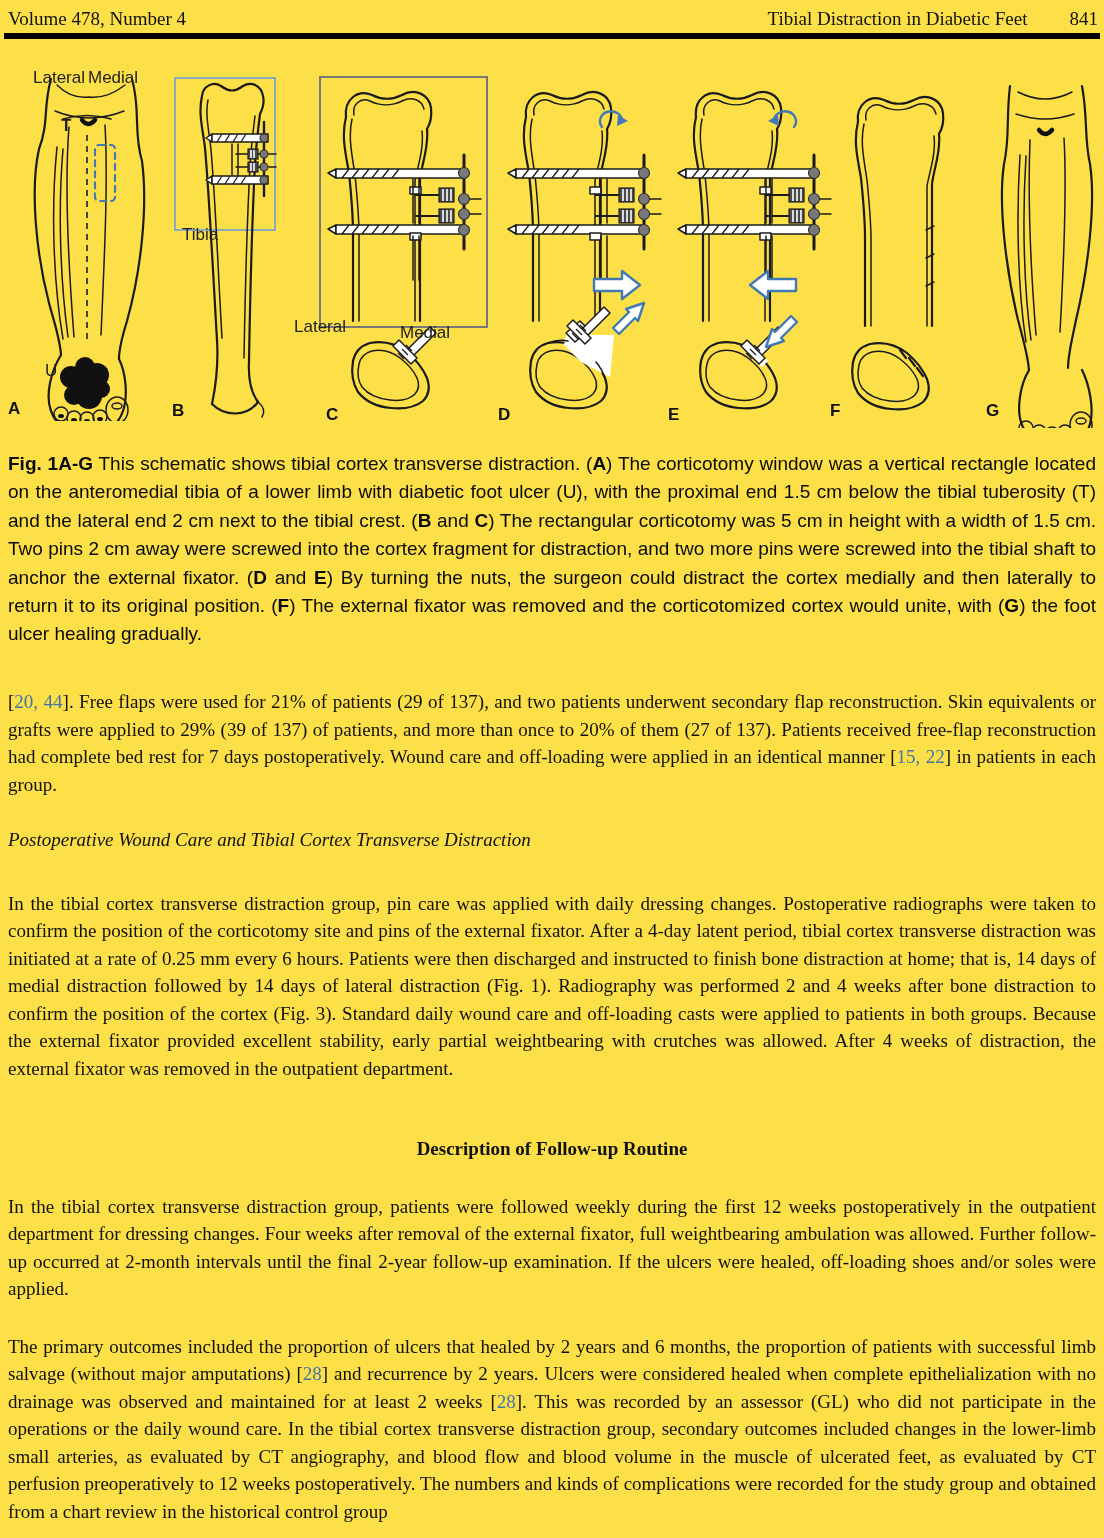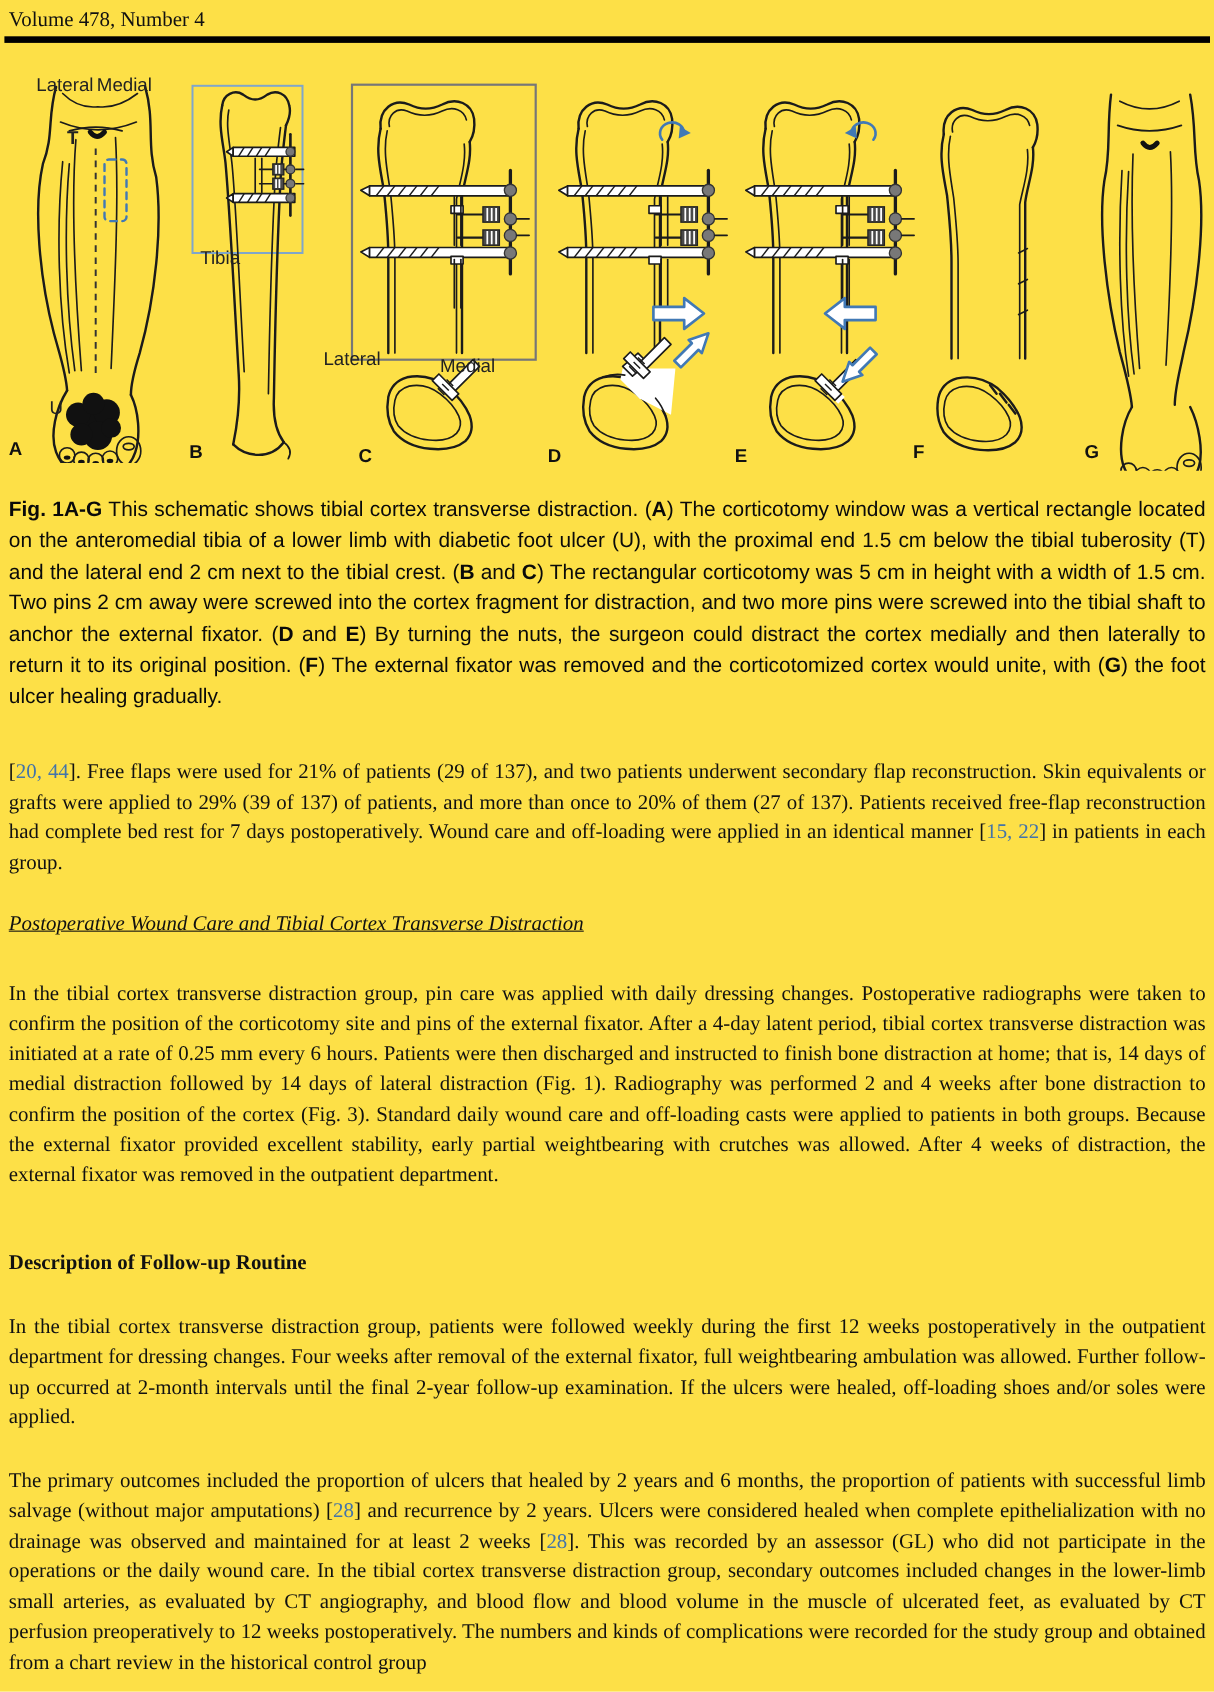--- a/index.html
+++ b/index.html
@@ -19,23 +19,23 @@
   .panel-letter{position:absolute;font-family:"Liberation Sans",sans-serif;font-weight:700;
                 font-size:17px;color:#111;}
   
   .caption{position:absolute;top:450px;left:8px;width:1088px;
            font-family:"Liberation Sans",sans-serif;font-size:19px;line-height:28.4px;
            text-align:justify;color:#0a0a0a;}
   
   .cols{position:absolute;top:688px;left:8px;right:8px;display:flex;gap:47px;flex-direction:column;}
   .col{flex:1;min-width:0;font-size:19px;line-height:27.5px;text-align:justify;}
   .para{margin:0;}
-  .sec-h{font-weight:700;margin:18px 0 0 0;text-align:left;}
+  .sec-h{font-weight:700;margin:18px 0 0 0;text-align:center;}
   .sec-h.first{margin-top:6px;}
-  .sub-h{font-style:italic;margin:28px 0 0 0;text-align:left;text-decoration:underline;}
+  .sub-h{font-style:italic;margin:28px 0 0 0;text-align:left;}
   .para.after-h{margin-top:30px;}
   .para.after-sub{margin-top:36px;}
   .bold{font-weight:700;}
   .cite{color:var(--citation,#4374a9);}
   
   .k{stroke:#1b1b1b;stroke-width:2.2;fill:none;stroke-linecap:round;stroke-linejoin:round;}
   .kf{stroke:#1b1b1b;stroke-width:2;fill:#fff;stroke-linejoin:round;}
   .thin{stroke-width:1.5;}
   .blk{fill:#111;stroke:none;}
   .blue{stroke:var(--figure_accent,#4179b5);fill:none;stroke-width:2.4;stroke-linecap:round;}
@@ -114,20 +114,24 @@
       <line class="hatch" x1="58" y1="8" x2="64" y2="14"></line>
       <line class="hatch" x1="50" y1="16" x2="56" y2="22"></line>
     </g>
   </defs>
 </svg>
 
 <div class="page">
 
   <div class="hdr">
     <span>Volume 478, Number 4</span>
+    <span class="hdr-right">
+      <span>Tibial Distraction in Diabetic Feet</span>
+      <span>841</span>
+    </span>
   </div>
   <div class="rule"></div>
 
   <div class="fig">
 
     <svg class="panel" style="left:5px;top:0" width="165" height="356" viewBox="0 0 165 356">
       <path class="k" d="M46,14 C38,42 44,58 34,84 C25,124 31,188 44,238 C50,260 55,274 56,290"></path>
       <path class="k" d="M127,14 C136,46 128,66 137,96 C143,142 136,206 122,256 C117,272 114,284 114,294"></path>
       <path class="k thin" d="M52,20 Q66,34 84,32 Q102,34 120,20"></path>
       <path class="k thin" d="M50,46 Q84,60 119,46"></path>

